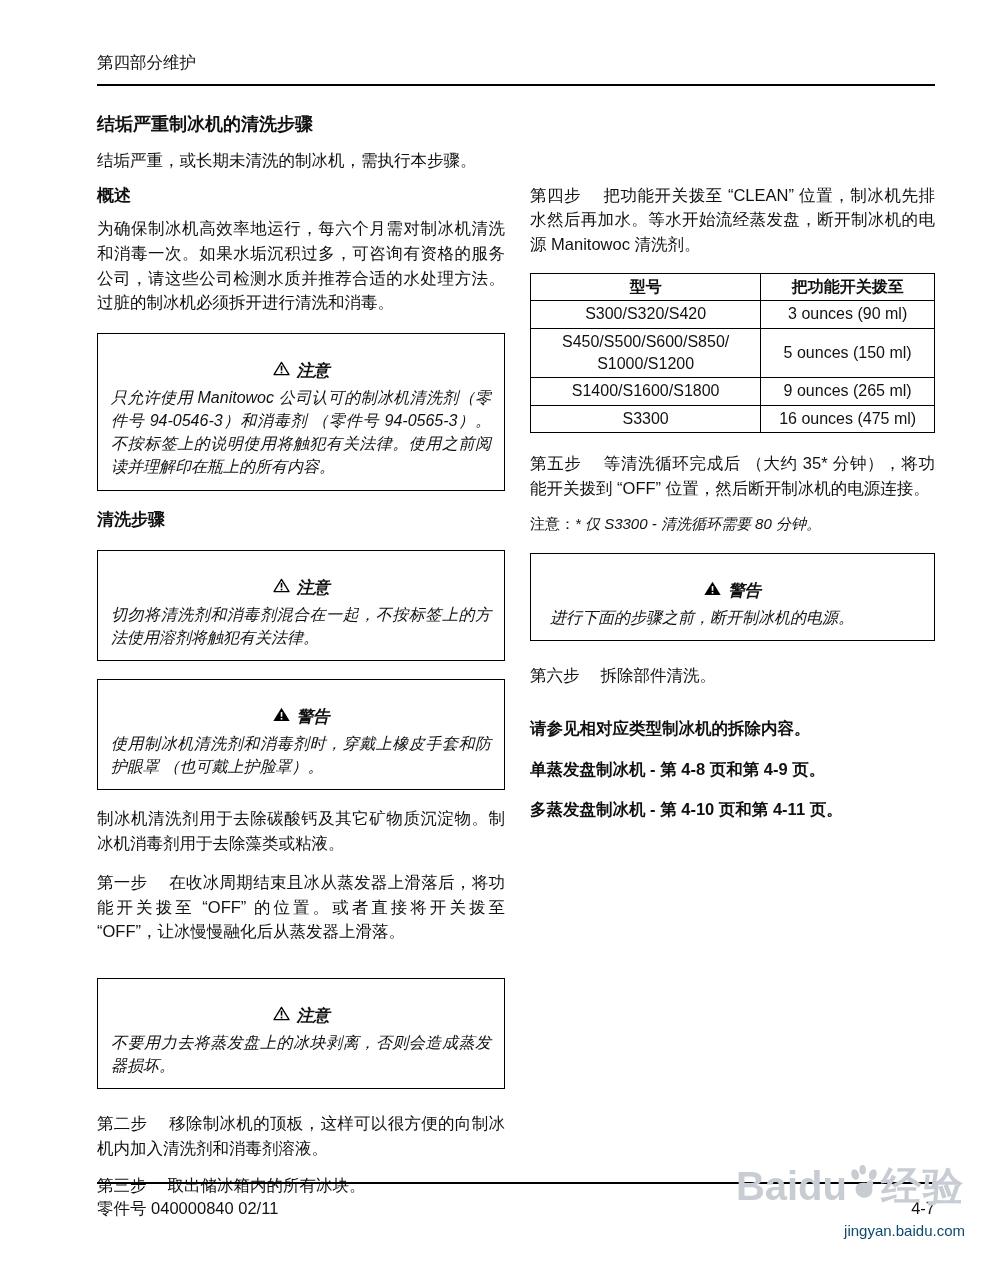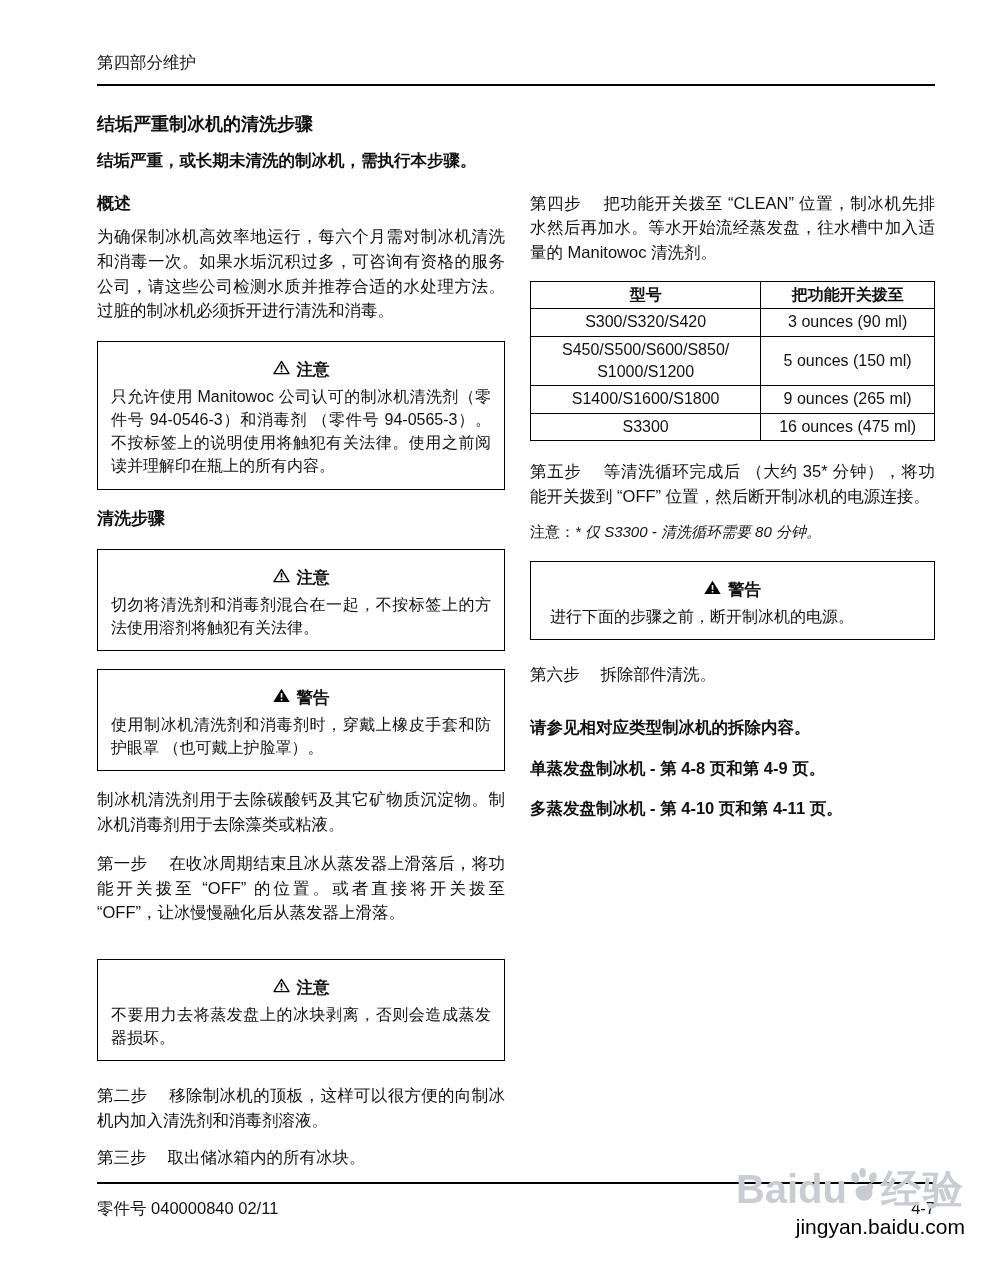--- a/index.html
+++ b/index.html
@@ -28,42 +28,43 @@
     border: none;
     border-top: 2px solid #000;
     margin-top: 9px;
   }
 
   .page-title {
     font-size: 18px;
     font-weight: bold;
     margin: 25px 0 10px;
   }
-  .intro { margin-bottom: 8px; font-weight: bold; }
+  .intro { margin-bottom: 0; }
 
   .columns {
     display: flex;
     gap: 25px;
     align-items: flex-start;
   }
   .col-left  { width: 408px; flex: none; }
   .col-right { width: 405px; flex: none; }
 
   .section-heading {
     font-size: 17px;
     font-weight: bold;
     margin: 10px 0 8px;
   }
   .para { margin: 0 0 12px; text-align: justify; }
   .step { margin: 14px 0 12px; text-align: justify; }
 
   .alert-box {
     border: 1.6px solid #000;
-    padding: 15px 13px 11px;
+    padding: 24px 13px 11px;
     margin: 18px 0 16px;
+    font-style: italic;
   }
   .box-title {
     display: flex;
     justify-content: center;
     align-items: center;
     gap: 7px;
     font-weight: bold;
     font-size: 16.5px;
     margin-bottom: 3px;
   }
@@ -118,21 +119,21 @@
   }
   .wm-top {
     display: flex;
     align-items: center;
     justify-content: flex-end;
     font-size: 40px;
     font-weight: bold;
     line-height: 1.1;
   }
   .wm-cn { font-weight: bold; letter-spacing: 2px; }
-  .wm-url { font-size: 21px; margin-top: 0; color: #000000; }
+  .wm-url { font-size: 15px; margin-top: 12px; color: #0c4a6e; }
 </style>
 </head>
 <body>
 
 <div class="page">
 
   <header class="page-header">
     <span>第四部分</span>
     <span>维护</span>
   </header>
@@ -210,21 +211,21 @@
         <div class="box-text">不要用力去将蒸发盘上的冰块剥离，否则会造成蒸发器损坏。</div>
       </div>
 
       <p class="step" style="margin-top:22px;">第二步　 移除制冰机的顶板，这样可以很方便的向制冰机内加入清洗剂和消毒剂溶液。</p>
       <p class="step" style="margin-top:12px;">第三步　 取出储冰箱内的所有冰块。</p>
 
     </div>
 
     <div class="col-right">
 
-      <p class="step" style="margin-top:10px;">第四步　 把功能开关拨至 “CLEAN” 位置，制冰机先排水然后再加水。等水开始流经蒸发盘，往水槽中加入适量的 Manitowoc 清洗剂。</p>
+      <p class="step" style="margin-top:10px;">第四步　 把功能开关拨至 “CLEAN” 位置，制冰机先排水然后再加水。等水开始流经蒸发盘，断开制冰机的电源 Manitowoc 清洗剂。</p>
 
       <table class="dose-table">
         <thead>
           <tr>
             <th>型号</th>
             <th>把功能开关拨至</th>
           </tr>
         </thead>
         <tbody>
           <tr>

